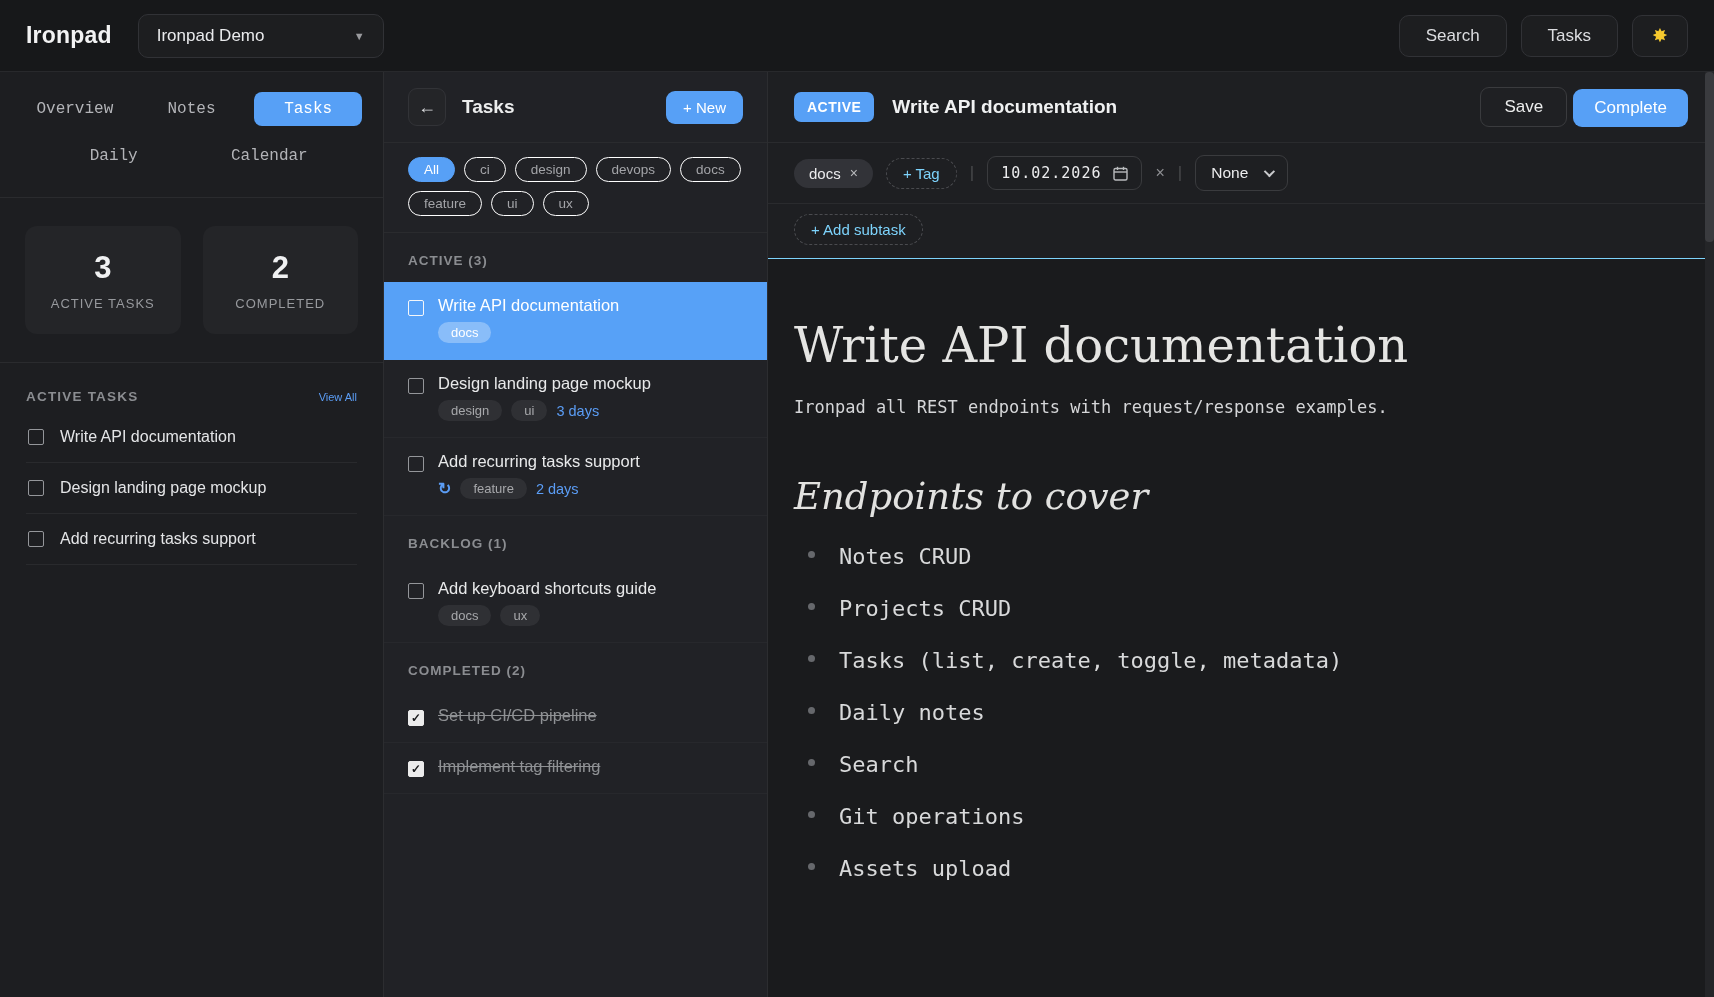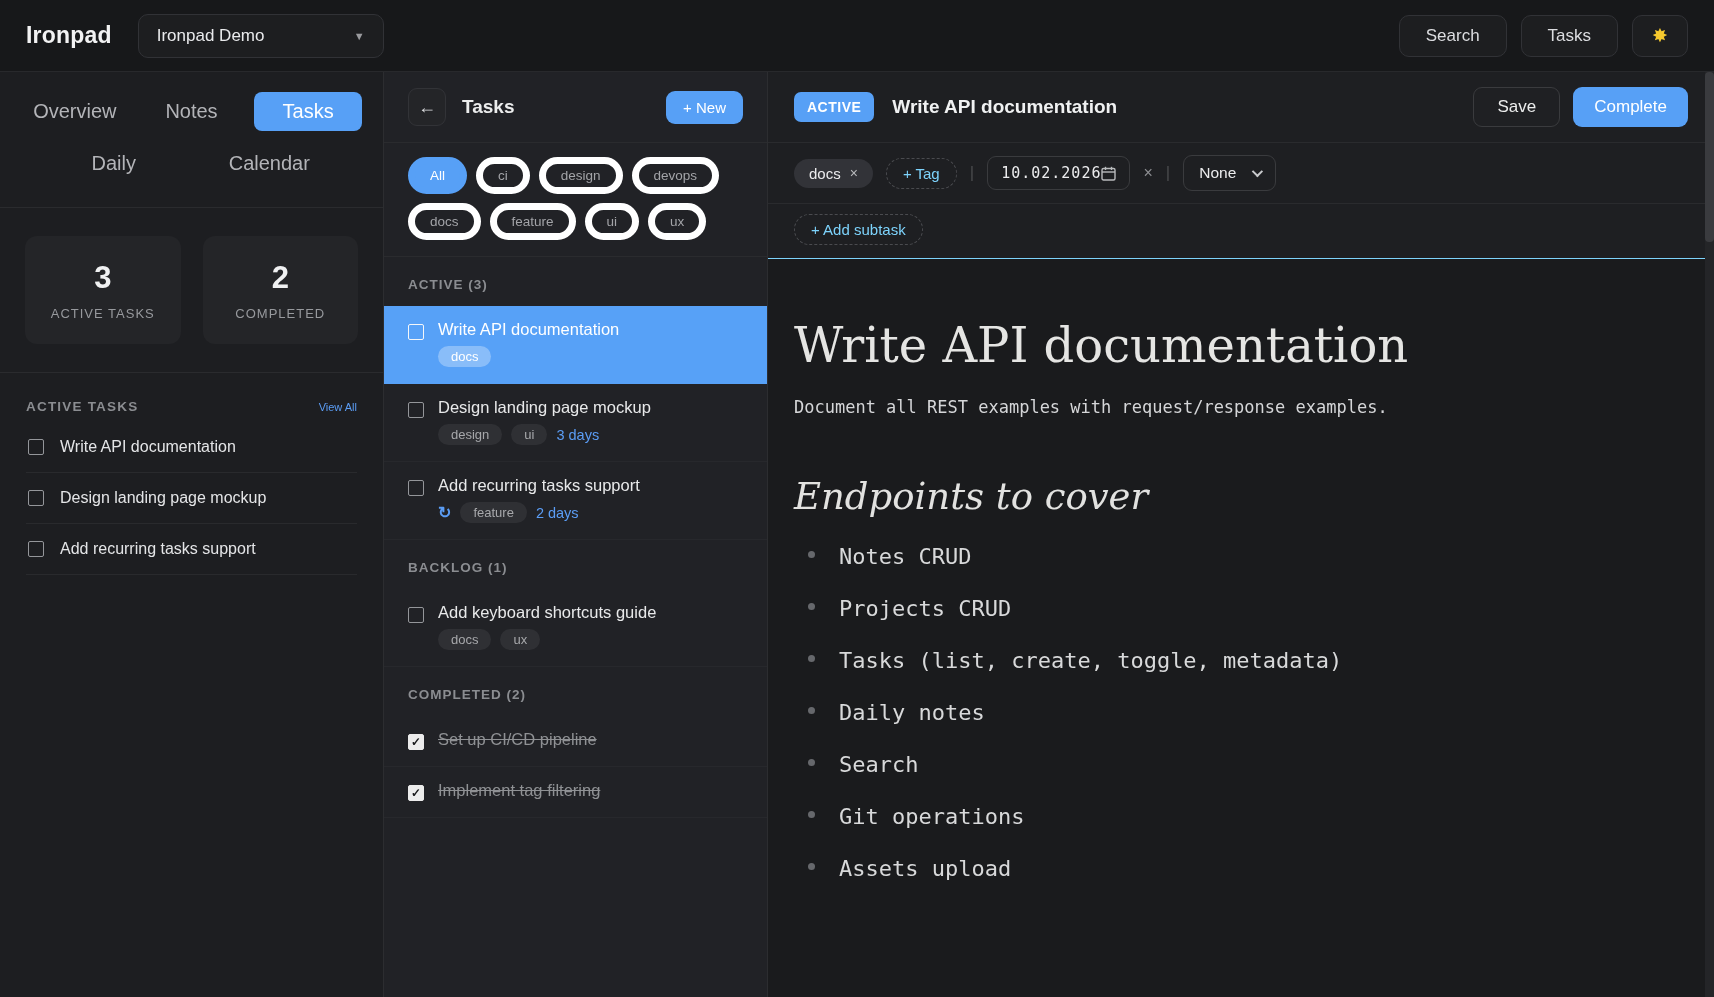--- a/index.html
+++ b/index.html
@@ -35,22 +35,22 @@
   
   .main { display:flex; height:925px; }
 
   
   .sidebar { width:384px; background:#1d1e21; border-right:1px solid #2c2d30; position:relative; }
   .side-tabs {
     display:flex; flex-wrap:wrap; justify-content:space-evenly; row-gap:13px;
     padding:20px 12px 24px;
   }
   .side-tab {
-    flex:0 0 30%; text-align:center; font-size:20px; color:#b3b4b8;
-    padding:8px 0; cursor:pointer; border-radius:8px;
+    flex:0 0 30%; text-align:center; font-size:16px; color:#b3b4b8;
+    padding:8px 0; cursor:pointer; border-radius:8px;font-family:Liberation Mono, monospace;
   }
   .side-tab.active { background:#57a0f6; color:#fff; }
   .side-divider { border-top:1px solid #2a2b2e; }
   .stats { display:grid; grid-template-columns:1fr 1fr; gap:22px; padding:28px 25px; }
   .stat-card {
     background:#242528; border-radius:12px; height:108px;
     display:flex; flex-direction:column; align-items:center; justify-content:center; gap:10px;
   }
   .stat-value { font-size:31px; font-weight:bold; color:#f0f1f2; }
   .stat-label { font-size:13px; color:#97999d; letter-spacing:1px; }
@@ -88,21 +88,21 @@
   .tp-title { font-size:19px; font-weight:bold; color:#eceded; }
   .new-btn {
     margin-left:auto; background:#57a0f6; border:none; border-radius:9px; color:#fff;
     font-size:15px; font-family:inherit; padding:8px 17px; cursor:pointer;
   }
   .tp-filters {
     display:flex; flex-wrap:wrap; gap:9px; padding:14px 24px 16px;
     border-top:1px solid #2a2b2e; border-bottom:1px solid #2a2b2e;
   }
   .chip {
-    border:7px solid #ffffff; border-radius:999px; padding:4px 15px;
+    border:1px solid #ffffff; border-radius:999px; padding:4px 15px;
     font-size:13.5px; color:#a3a4a8; cursor:pointer; background:transparent;
   }
   .chip.active { background:#57a0f6; border-color:#57a0f6; color:#fff; }
   .tp-list { flex:1; overflow:hidden; }
   .tp-section-title { font-size:13.5px; font-weight:bold; color:#8b8d91; letter-spacing:1px; padding:20px 24px 14px; }
   .task-row { display:flex; gap:14px; padding:14px 24px 16px; cursor:pointer; border-bottom:1px solid rgba(255,255,255,.03); }
   .task-row .checkbox { margin-top:4px; }
   .task-row-title { font-size:16.5px; color:#e8e9ea; margin-bottom:7px; }
   .task-meta { display:flex; align-items:center; gap:9px; }
   .task-meta:empty { display:none; }
@@ -116,21 +116,21 @@
   .task-row .done { color:#8f9194; text-decoration:line-through; margin-bottom:0; }
 
   
   .detail { flex:1; background:#1a1b1d; position:relative; display:flex; flex-direction:column; }
   .dt-header { display:flex; align-items:center; gap:18px; padding:15px 26px; background:#1e1f22; border-bottom:1px solid #2a2b2e; }
   .status-badge {
     background:#57a0f6; color:#fff; font-size:14px; font-weight:bold; letter-spacing:.5px;
     border-radius:7px; padding:7px 13px;
   }
   .dt-title { font-size:19px; font-weight:bold; color:#f0f1f2; }
-  .dt-actions { margin-left:auto; display:flex; gap:13px; }
+  .dt-actions { margin-left:auto; display:flex; gap:6px;align-items:flex-end; }
   .save-btn {
     background:#1f2023; border:1px solid #3a3b3e; border-radius:9px; color:#eceded;
     font-size:17px; font-family:inherit; padding:9px 23px; cursor:pointer;
   }
   .complete-btn {
     background:#57a0f6; border:none; border-radius:9px; color:#fff;
     font-size:17px; font-family:inherit; padding:9px 21px; cursor:pointer;
   }
   .dt-meta { display:flex; align-items:center; gap:13px; padding:12px 26px; background:#1e1f22; border-bottom:1px solid #2a2b2e; }
   .meta-tag {
@@ -138,21 +138,21 @@
     display:flex; align-items:center; gap:9px;
   }
   .meta-tag .x { color:#b9babd; font-size:14px; cursor:pointer; }
   .dashed-pill {
     border:1.5px dashed #4a4b4f; border-radius:999px; padding:6px 16px; background:transparent;
     font-size:15px; color:#7dd3fc; cursor:pointer; font-family:inherit;
   }
   .pipe-sep { color:#4a4b4e; font-size:17px; }
   .date-field {
     border:1px solid #3a3b3e; border-radius:9px; padding:7px 13px;
-    display:flex; align-items:center; gap:0; cursor:pointer;
+    display:flex; align-items:center; gap:12px; cursor:pointer;
   }
   .date-text { font-family:"DejaVu Sans Mono", monospace; font-size:15px; color:#ececee; letter-spacing:1px; }
   .clear-date { color:#8d8e92; font-size:16px; cursor:pointer; }
   .select-field {
     border:1px solid #3a3b3e; border-radius:9px; padding:8px 15px;
     display:flex; align-items:center; gap:16px; cursor:pointer;
   }
   .select-value { font-size:15.5px; color:#ececee; }
   .chevron { width:8px; height:8px; border-right:2px solid #c9cacd; border-bottom:2px solid #c9cacd; transform:rotate(45deg) translateY(-2px); }
   .dt-subtask-row { padding:10px 26px 13px; background:#1e1f22; border-bottom:1px solid #7dd3fc; }
@@ -407,21 +407,21 @@
         <span class="chevron"></span>
       </span>
     </div>
 
     <div class="dt-subtask-row">
       <button class="dashed-pill">+ Add subtask</button>
     </div>
 
     <div class="dt-content">
       <h1 class="doc-h1">Write API documentation</h1>
-      <p class="doc-desc">Document all REST examples with request/response examples.</p>
+      <p class="doc-desc">Ironpad all REST endpoints with request/response examples.</p>
       <h2 class="doc-h2">Endpoints to cover</h2>
       <ul class="doc-list">
 
       <li>Notes CRUD</li>
           <li>Projects CRUD</li>
           <li>Tasks (list, create, toggle, metadata)</li>
           <li>Daily notes</li>
           <li>Search</li>
           <li>Git operations</li>
           <li>Assets upload</li>

